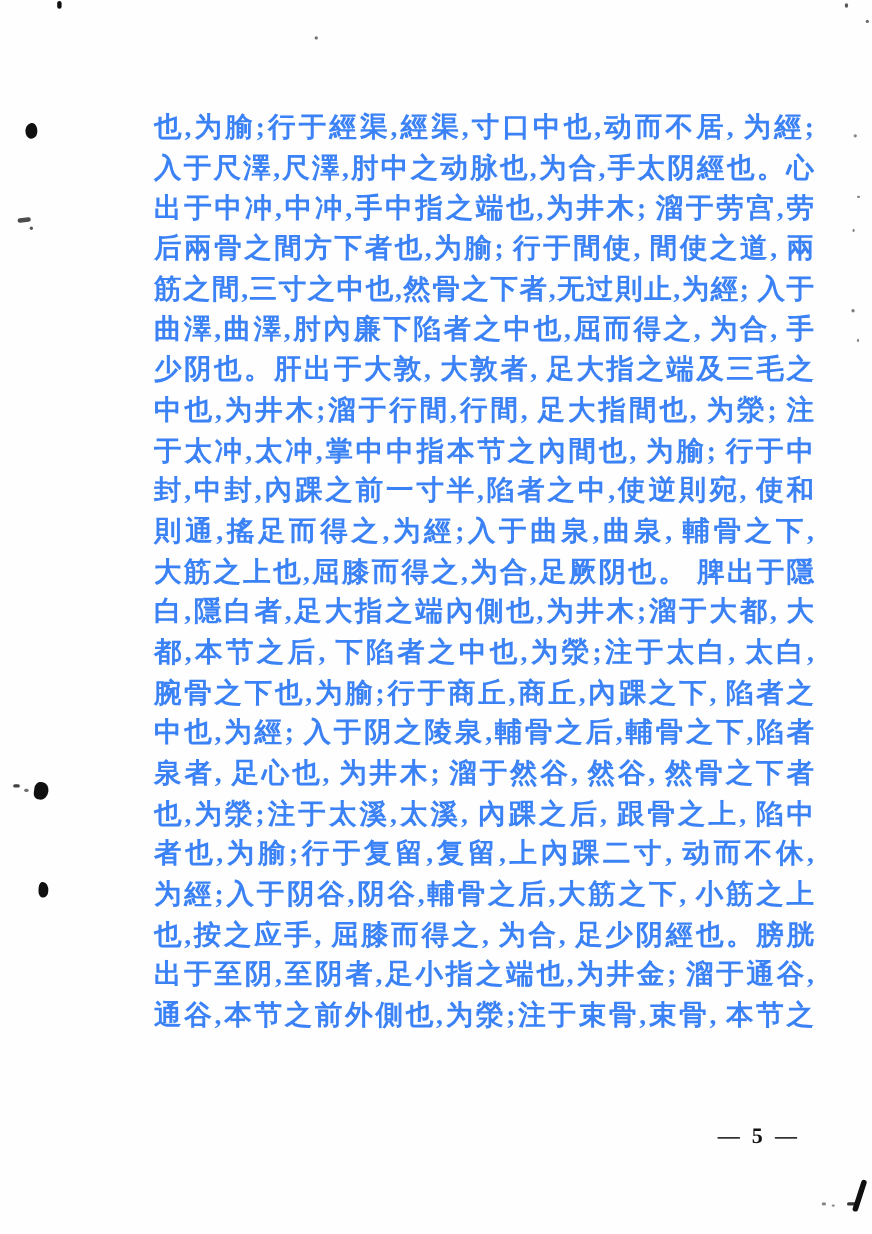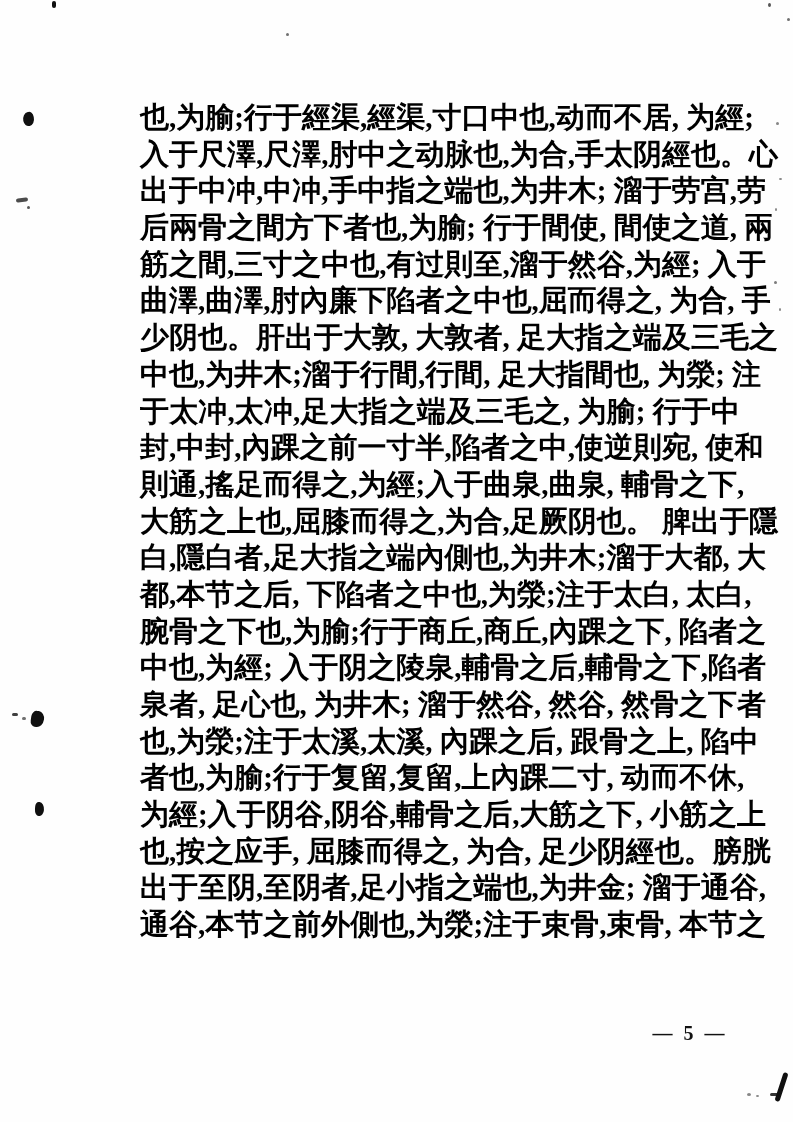--- a/index.html
+++ b/index.html
@@ -16,30 +16,30 @@
     font-family: "Liberation Serif", "DejaVu Serif", serif;
     color: #161616;
   }
   .text-block {
     position: absolute;
     left: 140px;
     top: 99px;
     width: 600px;
   }
   .tline {
-    font-size: 29px;
+    font-size: 25px;
     line-height: 36.7px;
     height: 36.7px;
     font-weight: 600;
     letter-spacing: 0;
     text-align: justify;
     text-align-last: justify;
     -moz-text-align-last: justify;
     white-space: nowrap;
-    color: #000000;
+    color: #3b82f6;
   }
   .page-number {
     position: absolute;
     left: 645px;
     top: 1022px;
     width: 90px;
     font-size: 20px;
     font-weight: bold;
     letter-spacing: 3px;
     text-align: center;
@@ -80,25 +80,25 @@
 </head>
 <body>
 
 <div class="page">
 
   <div class="text-block">
       <div class="tline">也,为腧;行于經渠,經渠,寸口中也,动而不居, 为經;</div>
       <div class="tline">入于尺澤,尺澤,肘中之动脉也,为合,手太阴經也。心</div>
       <div class="tline">出于中冲,中冲,手中指之端也,为井木; 溜于劳宫,劳</div>
       <div class="tline">后兩骨之間方下者也,为腧; 行于間使, 間使之道, 兩</div>
-      <div class="tline">筋之間,三寸之中也,有过則至,溜于然谷,为經; 入于</div>
+      <div class="tline">筋之間,三寸之中也,然骨之下者,无过則止,为經; 入于</div>
       <div class="tline">曲澤,曲澤,肘內廉下陷者之中也,屈而得之, 为合, 手</div>
       <div class="tline">少阴也。肝出于大敦, 大敦者, 足大指之端及三毛之</div>
       <div class="tline">中也,为井木;溜于行間,行間, 足大指間也, 为滎; 注</div>
-      <div class="tline">于太冲,太冲,足大指之端及三毛之, 为腧; 行于中</div>
+      <div class="tline">于太冲,太冲,掌中中指本节之內間也, 为腧; 行于中</div>
       <div class="tline">封,中封,內踝之前一寸半,陷者之中,使逆則宛, 使和</div>
       <div class="tline">則通,搖足而得之,为經;入于曲泉,曲泉, 輔骨之下,</div>
       <div class="tline">大筋之上也,屈膝而得之,为合,足厥阴也。 脾出于隱</div>
       <div class="tline">白,隱白者,足大指之端內側也,为井木;溜于大都, 大</div>
       <div class="tline">都,本节之后, 下陷者之中也,为滎;注于太白, 太白,</div>
       <div class="tline">腕骨之下也,为腧;行于商丘,商丘,內踝之下, 陷者之</div>
       <div class="tline">中也,为經; 入于阴之陵泉,輔骨之后,輔骨之下,陷者</div>
       <div class="tline">泉者, 足心也, 为井木; 溜于然谷, 然谷, 然骨之下者</div>
       <div class="tline">也,为滎;注于太溪,太溪, 內踝之后, 跟骨之上, 陷中</div>
       <div class="tline">者也,为腧;行于复留,复留,上內踝二寸, 动而不休,</div>

